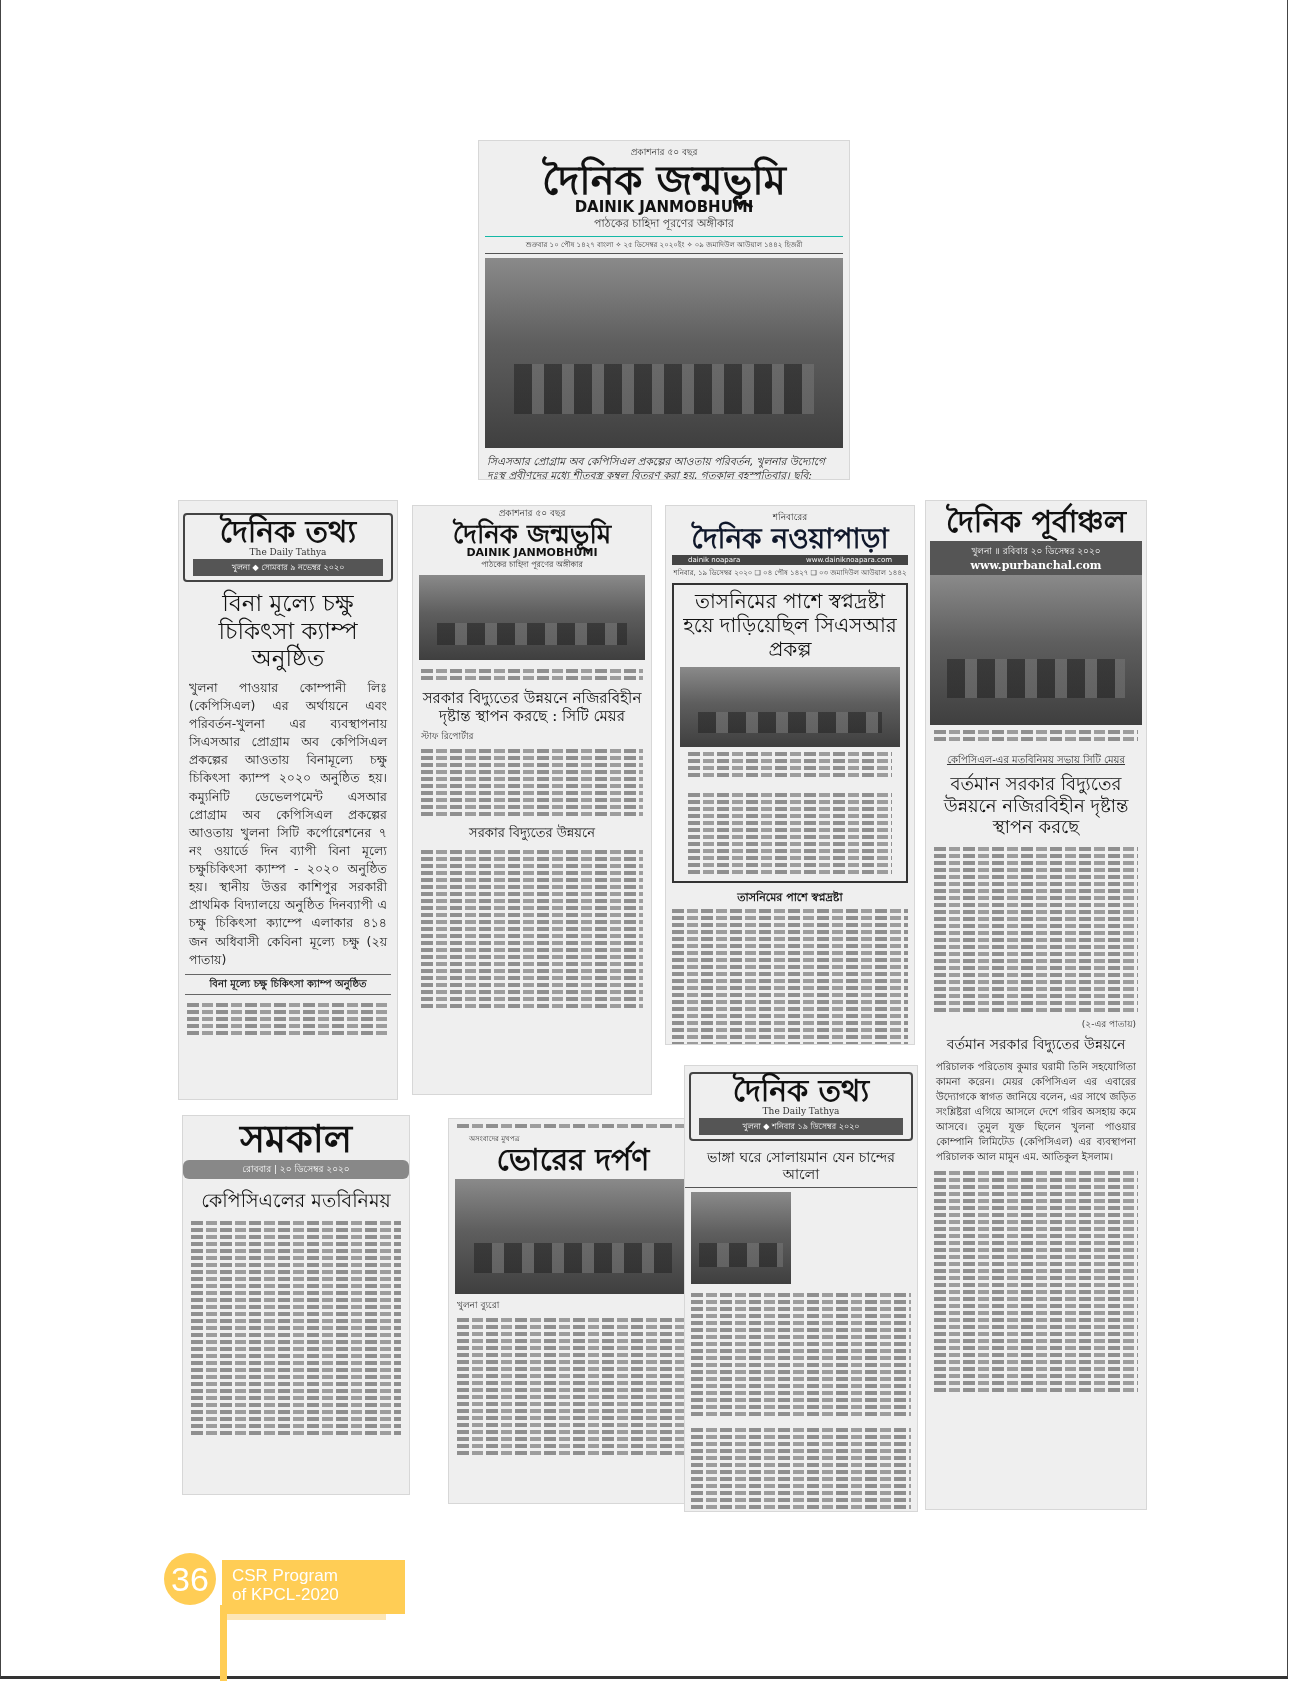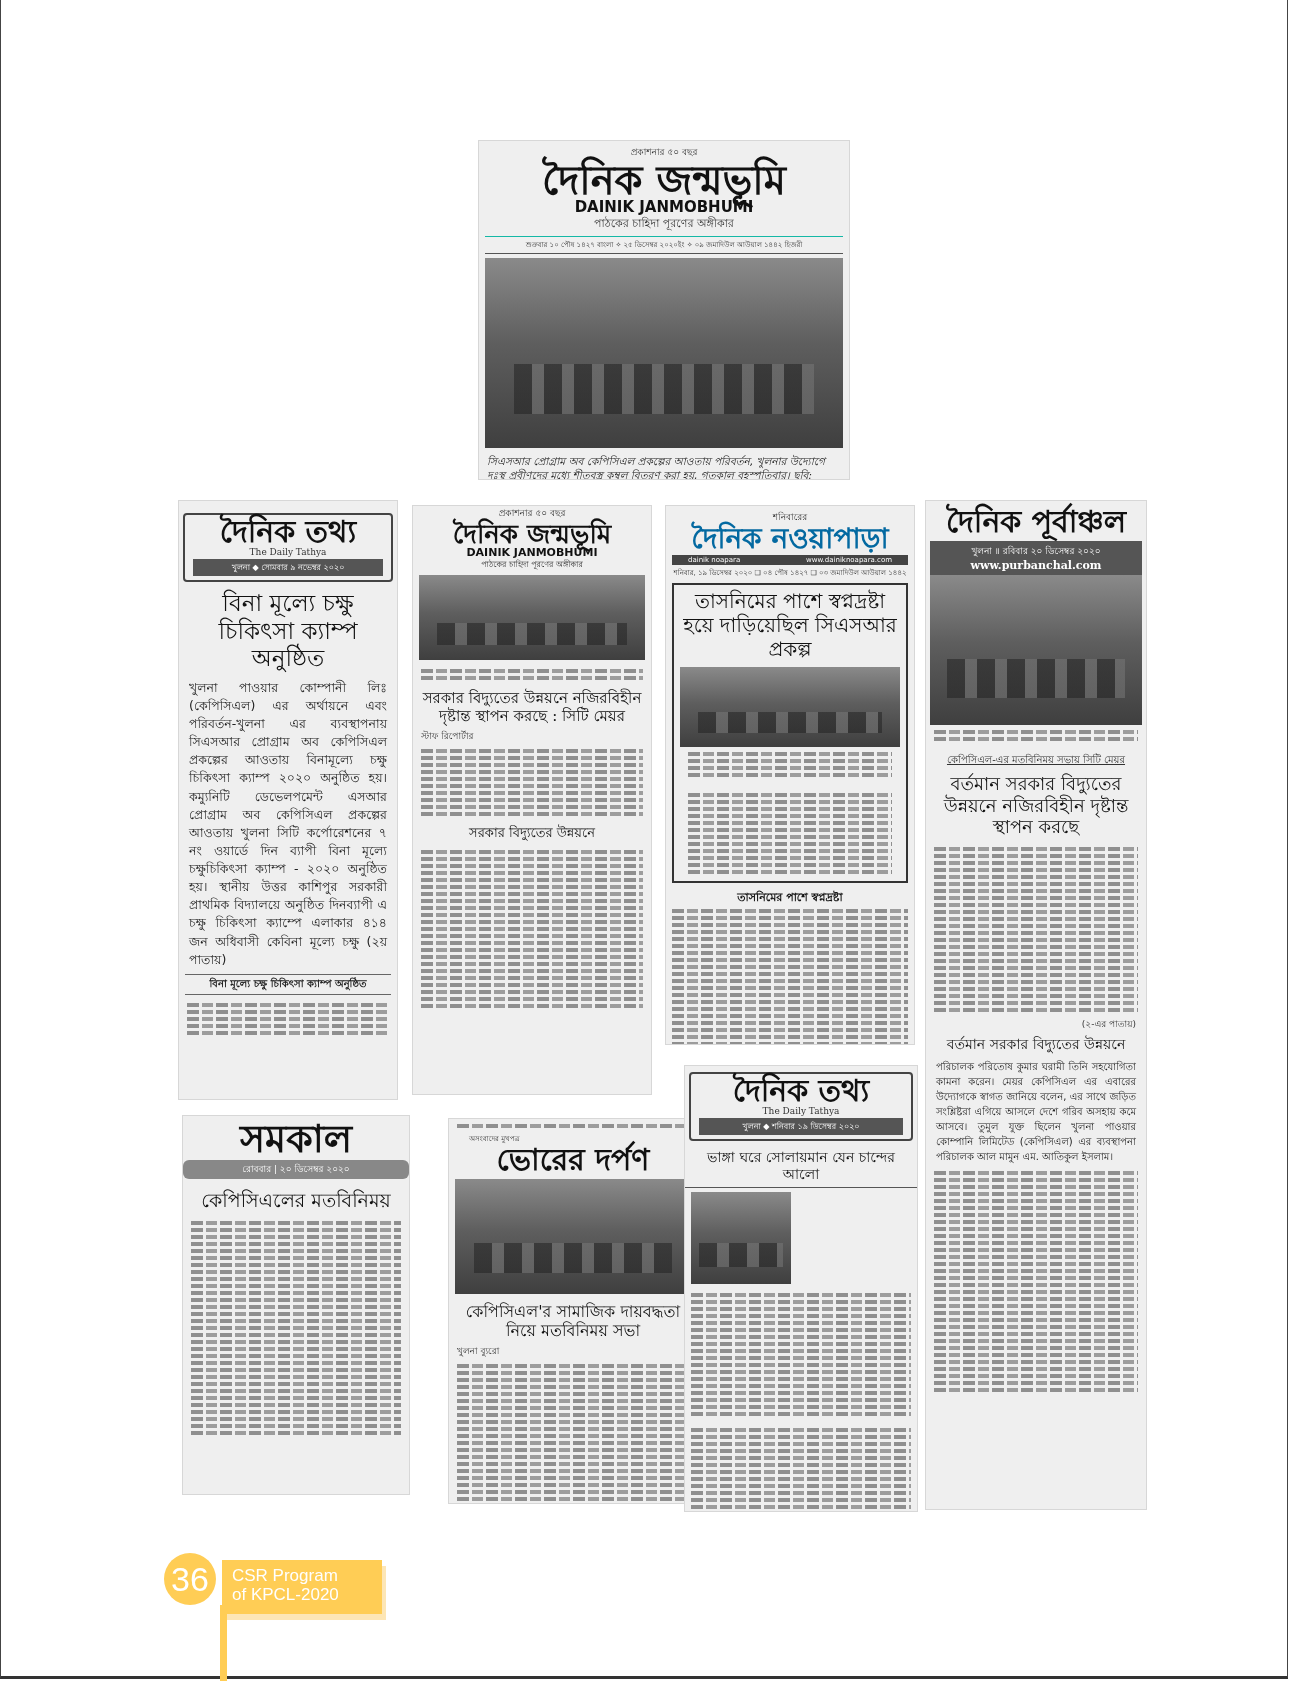--- a/index.html
+++ b/index.html
@@ -16,21 +16,21 @@
   .body-text{font-size:12.5px;line-height:1.45;color:#222;padding:2px 10px;text-align:justify;}
   .fine{padding:2px 8px;}
   .fine span{display:block;height:4px;margin:3px 0;background:repeating-linear-gradient(90deg,#777 0 12px,transparent 12px 15px,#888 15px 26px,transparent 26px 29px);opacity:.8;}
   .caption{font-size:10.5px;font-style:italic;color:#222;padding:2px 8px;line-height:1.35;}
   .cols{display:flex;gap:6px;padding:2px 6px;flex-direction:column;}
   .cols>div{flex:1;}
   .boxed{border:2px solid #333;margin:4px 6px;}
   .bottom-label{font-size:10px;text-align:center;font-weight:bold;color:#222;border-top:1px solid #666;border-bottom:1px solid #666;margin:3px 6px;padding:1px 0;}
   
   .page-badge{position:absolute;left:164px;top:1553px;width:52px;height:52px;border-radius:50%;background:#ffcd55;color:#fff;font-size:34px;line-height:52px;text-align:center;font-family:"Liberation Sans",sans-serif;}
-  .flag{position:absolute;left:222px;top:1560px;width:160px;height:54px;background:#ffcd55;color:#fff;font-family:"Liberation Sans",sans-serif;font-size:17px;line-height:19px;padding:6px 10px;box-sizing:border-box;}
+  .flag{position:absolute;left:222px;top:1560px;width:183px;height:54px;background:#ffcd55;color:#fff;font-family:"Liberation Sans",sans-serif;font-size:17px;line-height:19px;padding:6px 10px;box-sizing:border-box;}
   .flag-shadow{position:absolute;left:226px;top:1566px;width:160px;height:54px;background:#fde6b5;}
   .pole{position:absolute;left:220px;top:1605px;width:7px;height:76px;background:#ffcd55;}
 </style>
 </head>
 <body>
 
 <div class="frame"></div>
 
 <div class="clip" style="left:478px;top:140px;width:372px;height:340px;">
   <div class="mast-sub" style="padding-top:4px;">প্রকাশনার ৫০ বছর</div>
@@ -107,21 +107,21 @@
       <span></span>
       <span></span>
       <span></span>
       <span></span>
       <span></span>
     </div>
 </div>
 
 <div class="clip" style="left:665px;top:505px;width:250px;height:540px;">
   <div class="mast-sub" style="padding-top:4px;">শনিবারের</div>
-  <div class="mast" style="font-size:28px;color:#0369a1;">দৈনিক নওয়াপাড়া</div>
+  <div class="mast" style="font-size:28px;color:#0f172a;">দৈনিক নওয়াপাড়া</div>
   <div style="display:flex;justify-content:space-between;margin:2px 6px;background:#444;color:#fff;font-size:7px;padding:1px 16px;">
     <span>dainik noapara</span>
     <span>www.dainiknoapara.com</span>
   </div>
   <div class="mast-sub" style="font-size:7px;">শনিবার, ১৯ ডিসেম্বর ২০২০ ❑ ০৪ পৌষ ১৪২৭ ❑ ০৩ জমাদিউল আউয়াল ১৪৪২</div>
   <div class="boxed">
     <div class="headline" style="font-size:20px;font-weight:normal;">তাসনিমের পাশে স্বপ্নদ্রষ্টা হয়ে দাড়িয়েছিল সিএসআর প্রকল্প</div>
     <div class="cols">
       <div>
           <div class="photo" style="height:80px;margin:0;"></div>
@@ -324,21 +324,20 @@
     </div>
 </div>
 
 <div class="clip" style="left:420px;top:1118px;width:250px;height:386px;margin-left:28px;">
   <div class="fine">
       <span></span>
     </div>
   <div class="mast-sub" style="text-align:left;padding-left:20px;font-size:7px;">অসংবাদের মুখপত্র</div>
   <div class="mast" style="font-size:30px;">ভোরের দর্পণ</div>
   <div class="photo" style="height:115px;"></div>
-  <div class="headline" style="font-size:16px;font-weight:normal;">কেপিসিএল'র সামাজিক দায়বদ্ধতা নিয়ে মতবিনিময় সভা</div>
   <div class="mast-sub" style="text-align:left;padding-left:8px;">খুলনা ব্যুরো</div>
   <div class="fine">
       <span></span>
       <span></span>
       <span></span>
       <span></span>
       <span></span>
       <span></span>
       <span></span>
       <span></span>

